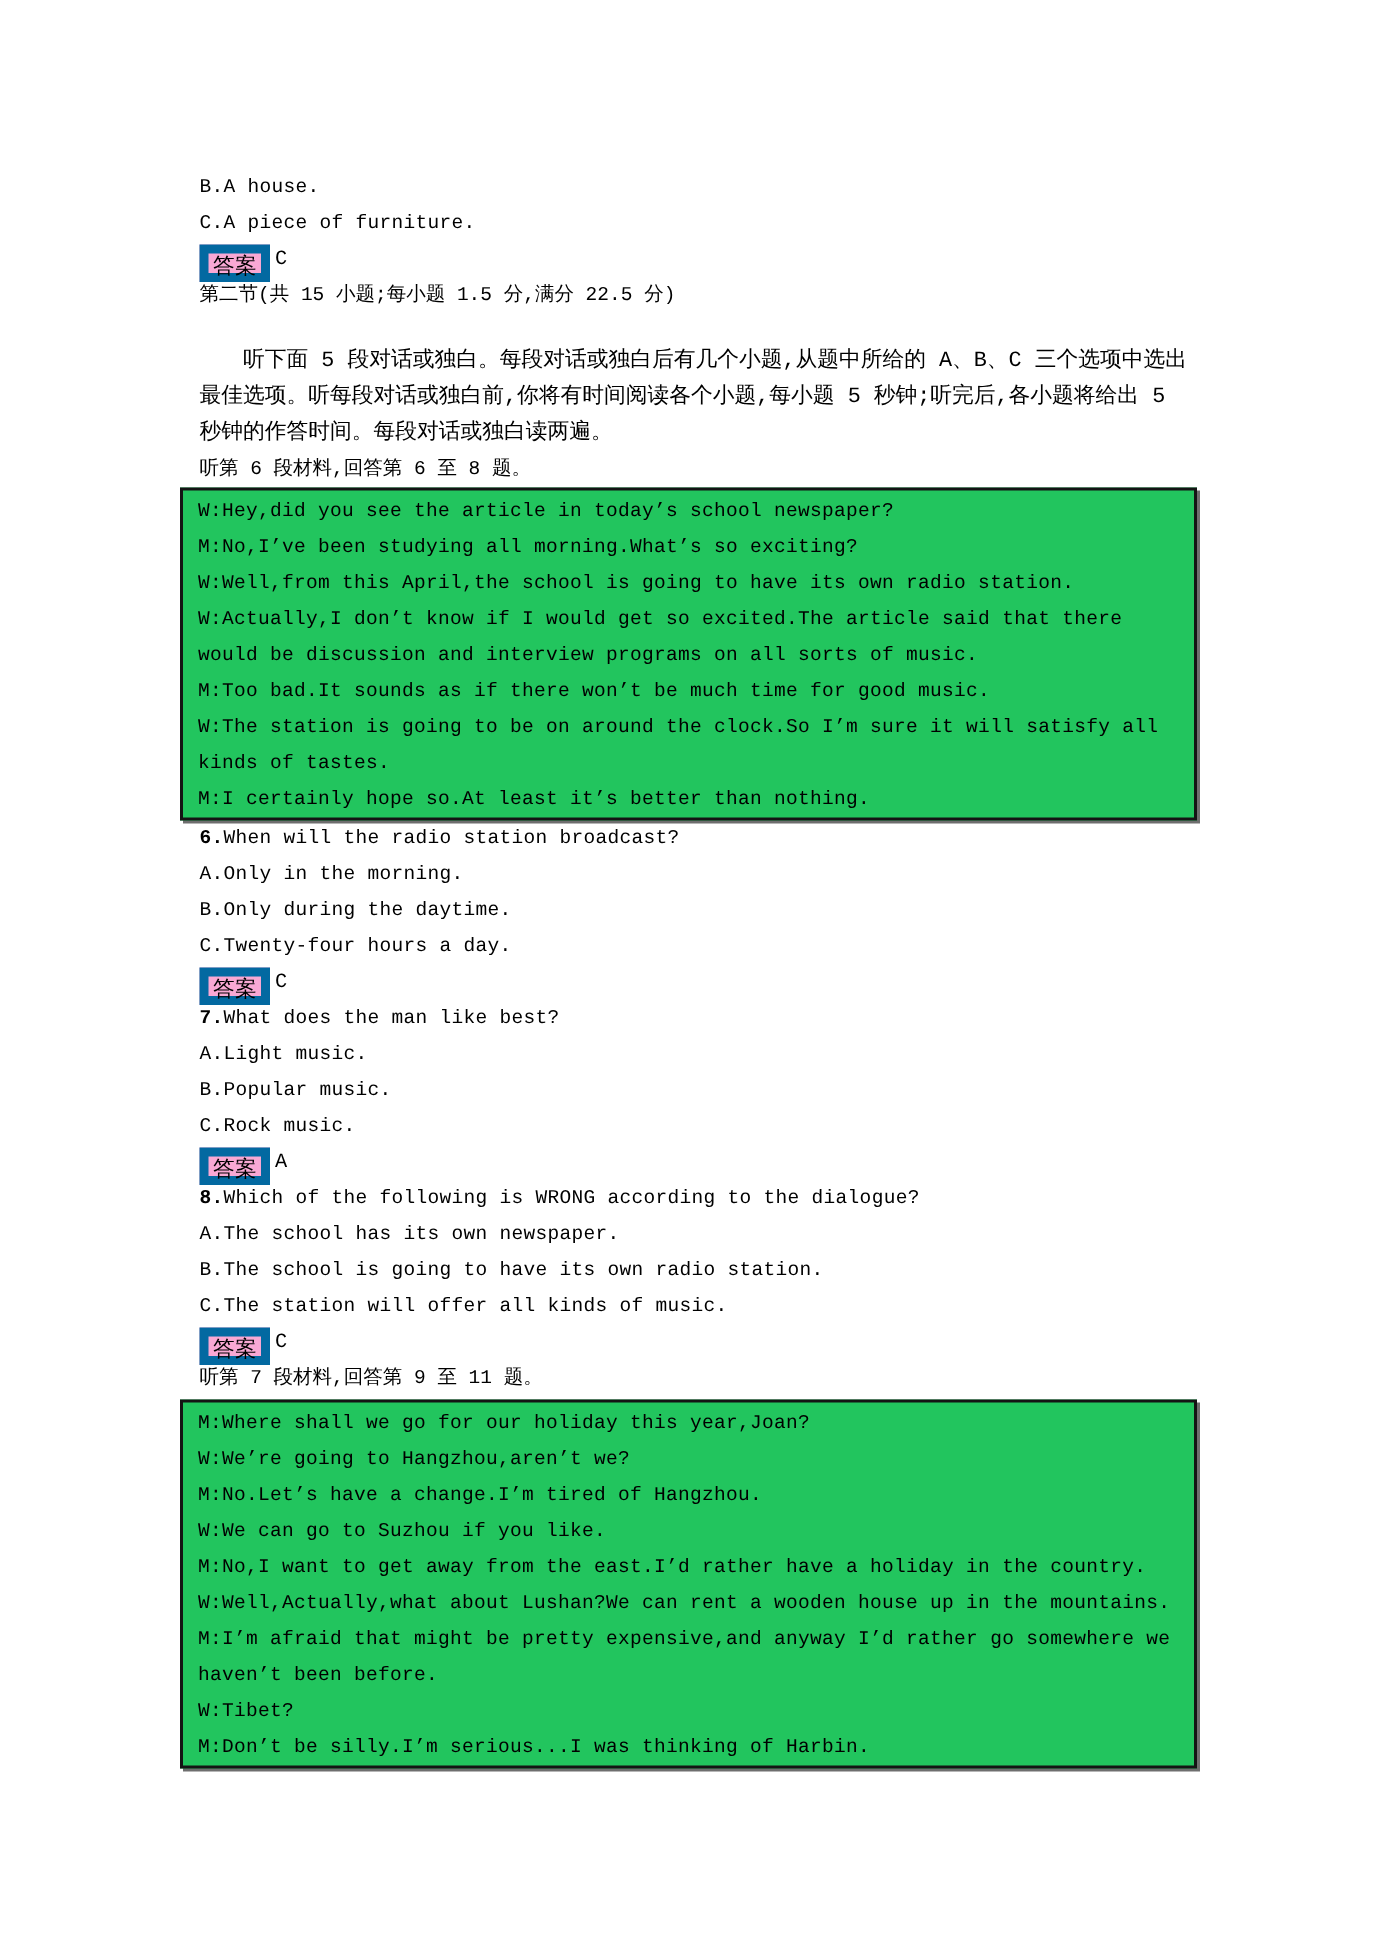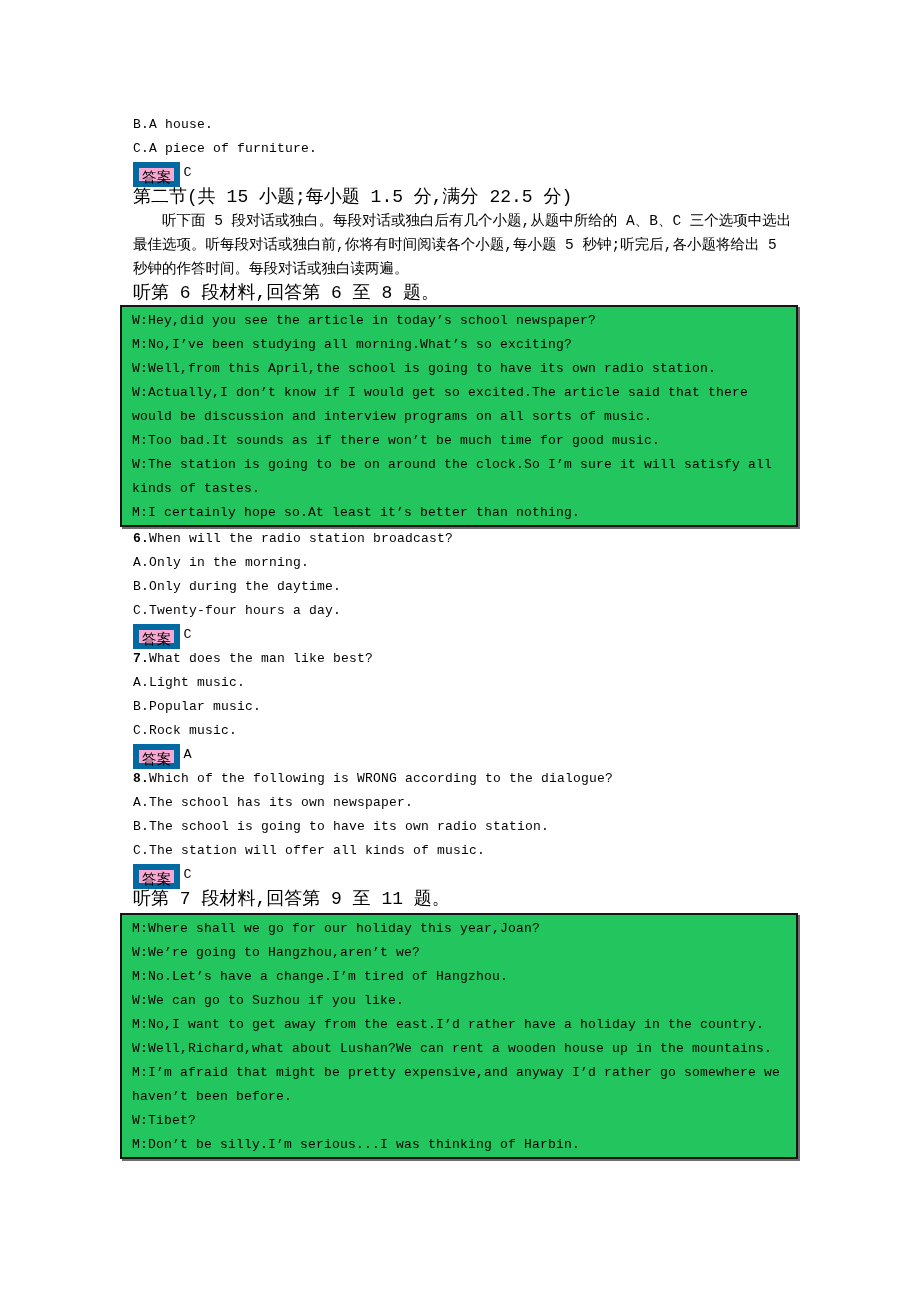--- a/index.html
+++ b/index.html
@@ -16,29 +16,30 @@
     padding: 113px 0 0 133px;
     width: 800px;
   }
   .line {
     font-size: 13px;
     line-height: 24px;
     white-space: nowrap;
     letter-spacing: 0.2px;
   }
   .zh {
-    font-size: 18px;
+    font-size: 13px;
     letter-spacing: 0;
   }
   .para {
     font-size: 14.5px;
     line-height: 24px;
     width: 662px;
     text-indent: 2em;
     white-space: normal;
+    margin-top: 20px;
   }
   .qnum { font-weight: bold; }
   .answer-row { line-height: 24px; height: 24px; }
   .badge {
     display: inline-block;
     box-sizing: border-box;
     height: 25px;
     line-height: 21px;
     background: #f9a8d4;
     border: 6px solid #0369a1;
@@ -122,19 +123,19 @@
     <span class="badge">答案</span><span class="ans">C</span>
   </div>
 
   <div class="line zh">听第 7 段材料,回答第 9 至 11 题。</div>
   <div class="dialogue-box mt6">
     <div class="dline">M:Where shall we go for our holiday this year,Joan?</div>
     <div class="dline">W:We’re going to Hangzhou,aren’t we?</div>
     <div class="dline">M:No.Let’s have a change.I’m tired of Hangzhou.</div>
     <div class="dline">W:We can go to Suzhou if you like.</div>
     <div class="dline">M:No,I want to get away from the east.I’d rather have a holiday in the country.</div>
-    <div class="dline">W:Well,Richard,what about Lushan?We can rent a wooden house up in the mountains.</div>
+    <div class="dline">W:Well,Actually,what about Lushan?We can rent a wooden house up in the mountains.</div>
     <div class="dline">M:I’m afraid that might be pretty expensive,and anyway I’d rather go somewhere we haven’t been before.</div>
     <div class="dline">W:Tibet?</div>
     <div class="dline">M:Don’t be silly.I’m serious...I was thinking of Harbin.</div>
   </div>
 
 </div>
 
 </body></html>

